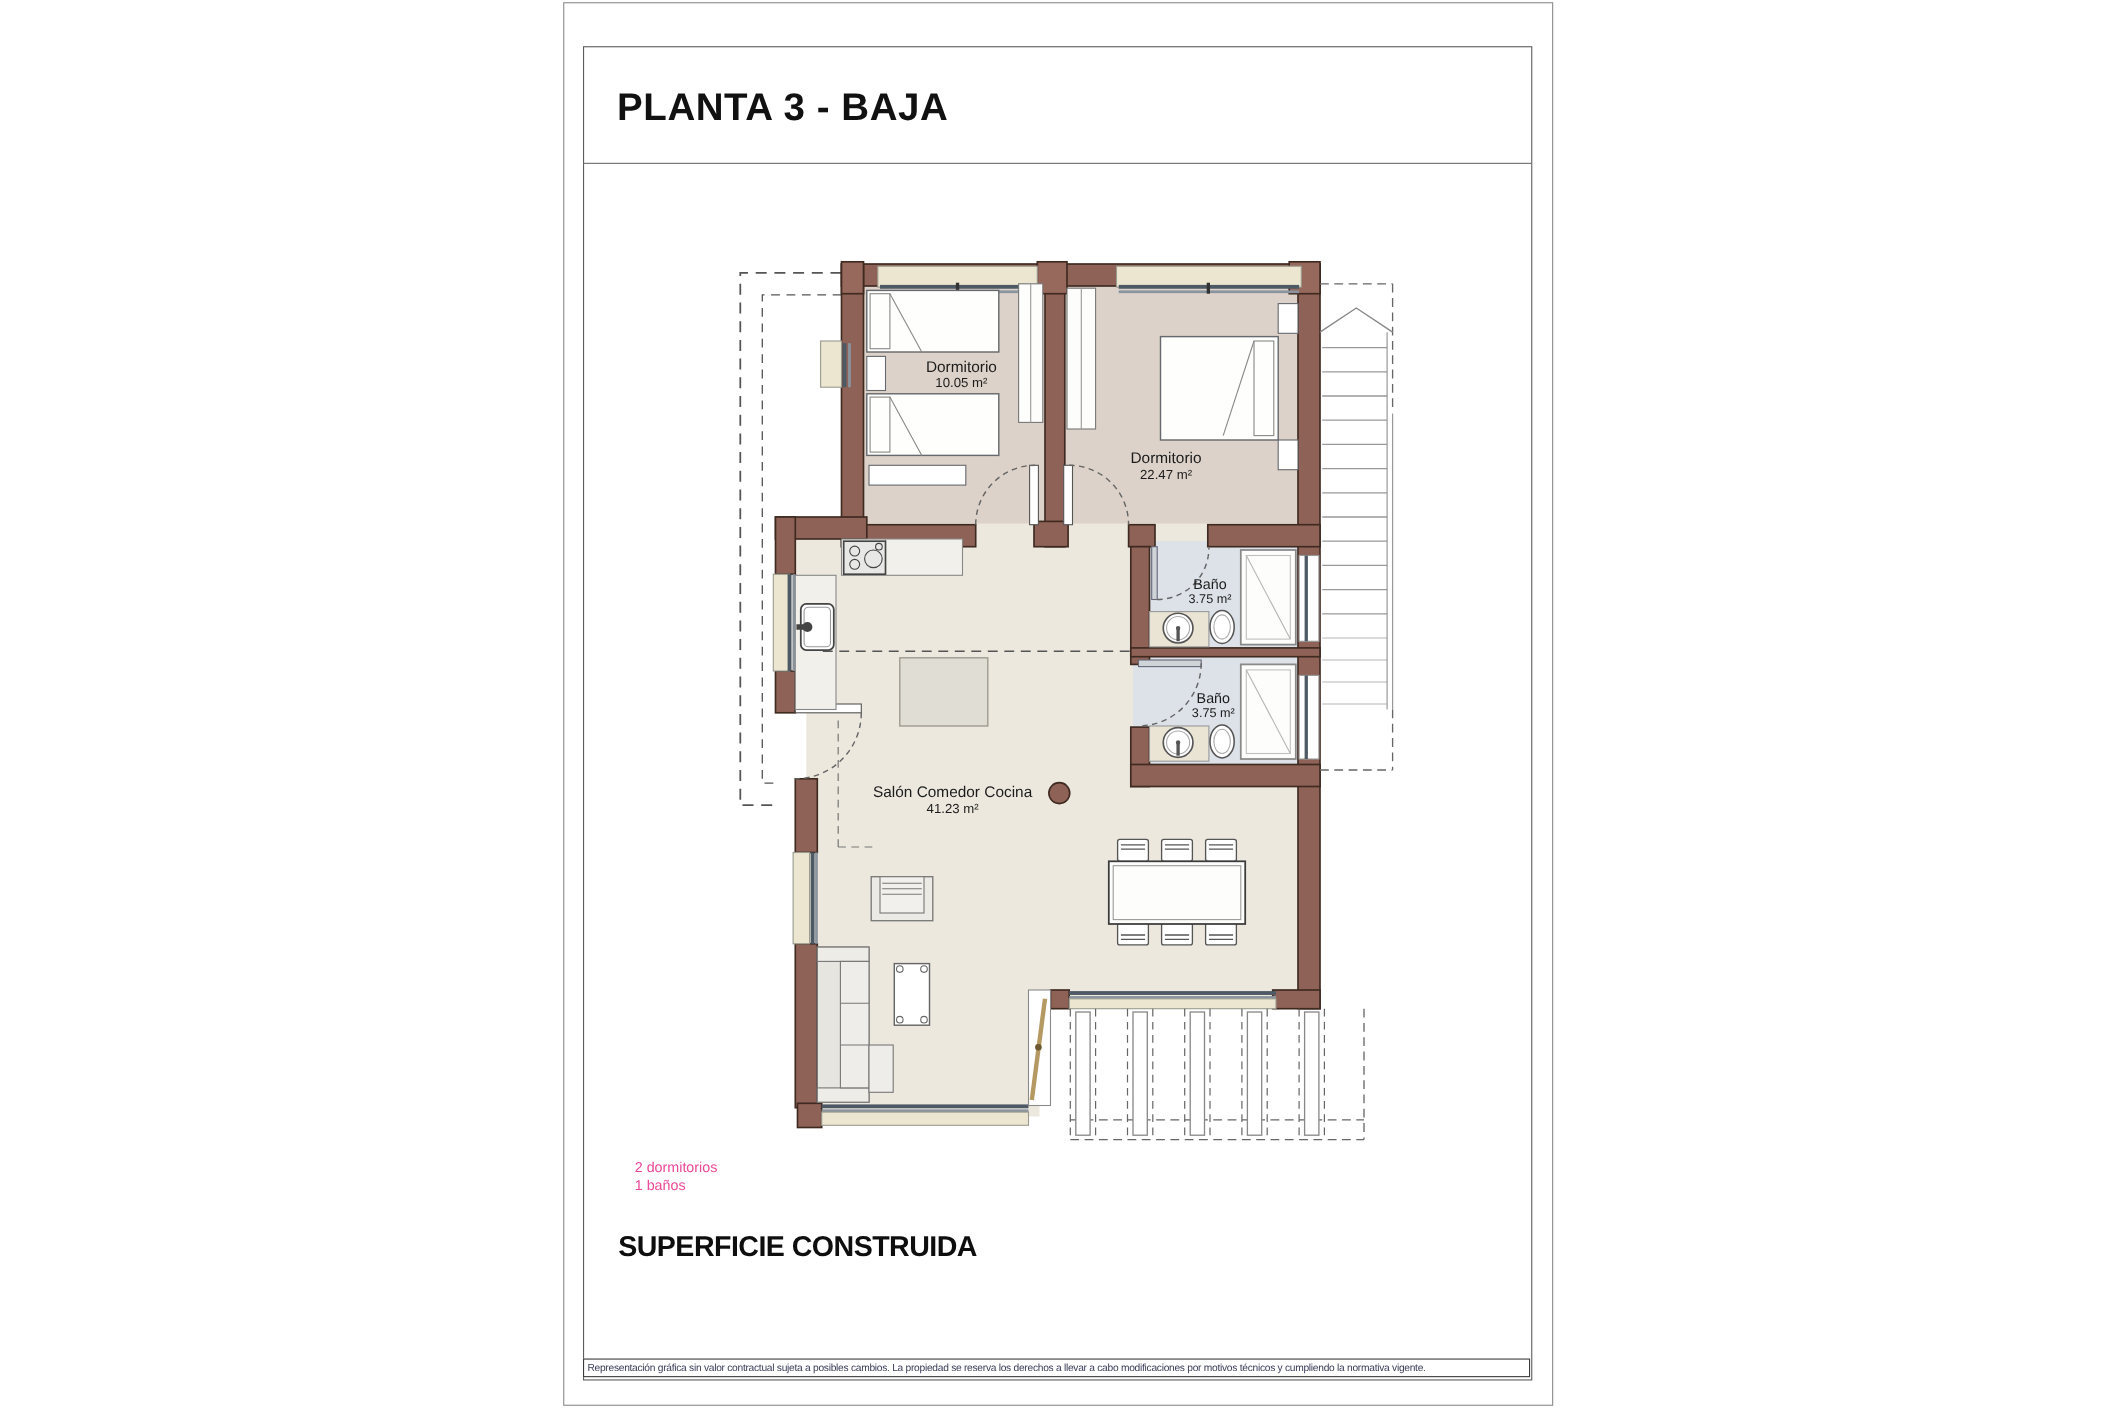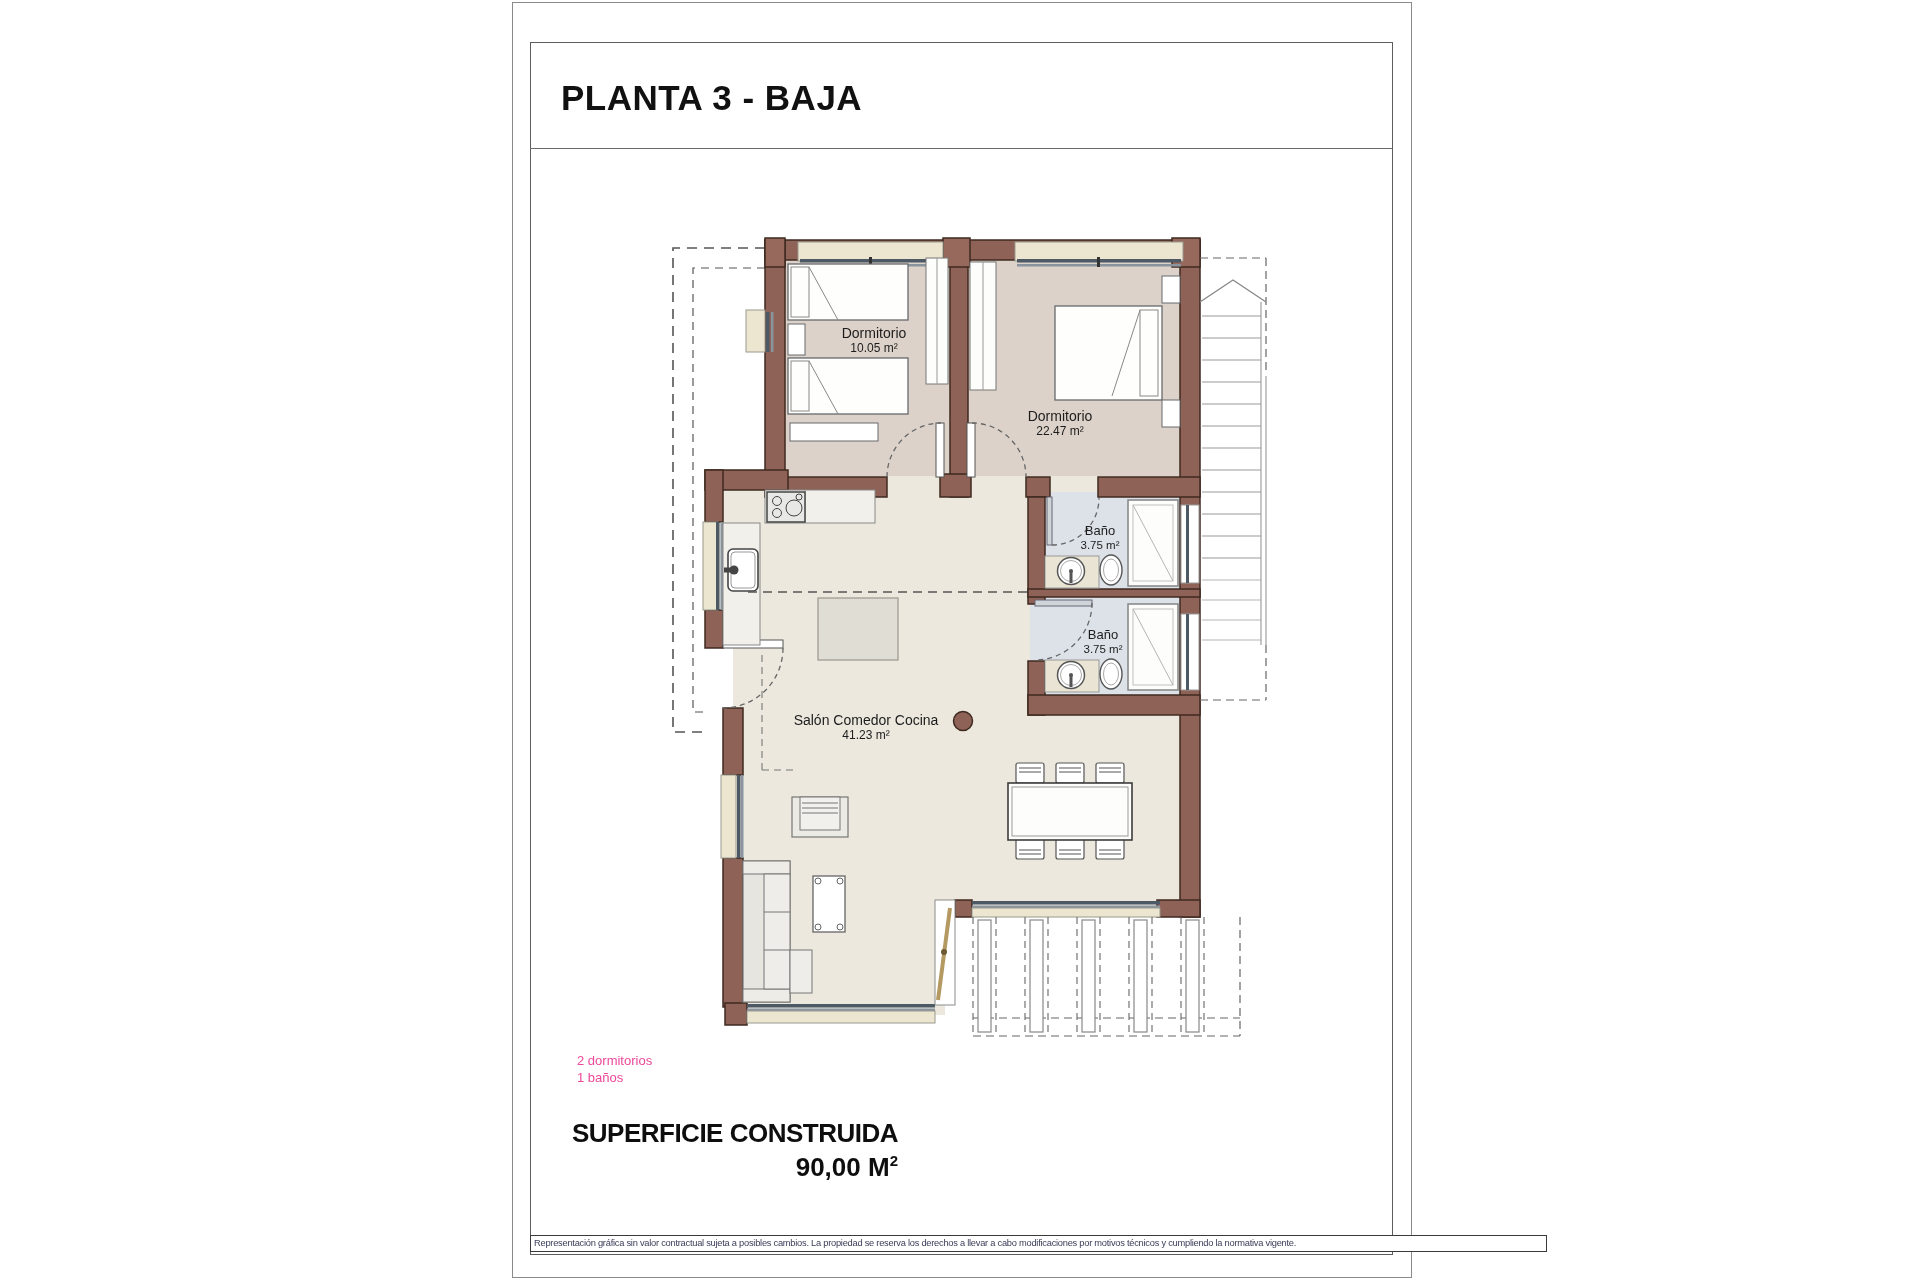--- a/index.html
+++ b/index.html
@@ -9,25 +9,25 @@
   .frame-inner{position:absolute;left:530px;top:42px;width:861px;height:1211px;border:1px solid #5d5d5d;}
   .title-sep{position:absolute;left:530px;top:148px;width:862px;height:0;border-top:1px solid #6b6b6b;}
   .page-title{position:absolute;left:561px;top:78px;font-size:35px;font-weight:700;color:#111;
     letter-spacing:0.5px;white-space:nowrap;}
   .room-label{position:absolute;transform:translateX(-50%);text-align:center;color:#1c1c1c;white-space:nowrap;line-height:1.05;}
   .room-label .rname{font-weight:400;font-size:14px;}
   .room-label .rarea{font-size:12px;margin-top:1px;}
   .room-label.small .rname{font-size:13px;}
   .room-label.small .rarea{font-size:11.5px;}
   .summary{position:absolute;left:577px;top:1052px;font-size:13px;color:#ec4899;line-height:17px;}
-  .superficie{position:absolute;left:562px;top:1118px;width:336px;text-align:right;color:#0e0e0e;}
+  .superficie{position:absolute;left:562px;top:1118px;width:336px;text-align:left;color:#0e0e0e;}
   .superficie .sh{font-size:26px;font-weight:700;letter-spacing:-0.5px;white-space:nowrap;}
   .superficie .sv{font-size:26px;font-weight:700;margin-top:3px;}
   .superficie sup{font-size:15px;}
-  .disclaimer{position:absolute;left:530px;top:1235px;width:1017px;height:17px;border:1px solid #3a3a3a;
+  .disclaimer{position:absolute;left:530px;top:1235px;width:861px;height:17px;border:1px solid #3a3a3a;
     box-sizing:border-box;font-size:9.3px;letter-spacing:-0.25px;color:#3a3d58;line-height:15px;
     white-space:nowrap;overflow:hidden;padding-left:3px;background:#fff;}
   svg{position:absolute;left:0;top:0;}
 </style>
 </head>
 <body>
 
 <div class="sheet">
 
   <div class="frame-outer"></div>
@@ -327,18 +327,17 @@
     <div class="rarea">41.23 m²</div>
   </div>
 
   <div class="summary">
     <div>2 dormitorios</div>
     <div>1 baños</div>
   </div>
 
   <div class="superficie">
     <div class="sh">SUPERFICIE CONSTRUIDA</div>
-    <div class="sv"><span>90,00 M</span><sup>2</sup></div>
   </div>
 
   <div class="disclaimer">Representación gráfica sin valor contractual sujeta a posibles cambios. La propiedad se reserva los derechos a llevar a cabo modificaciones por motivos técnicos y cumpliendo la normativa vigente.</div>
 
 </div>
 
 </body></html>

